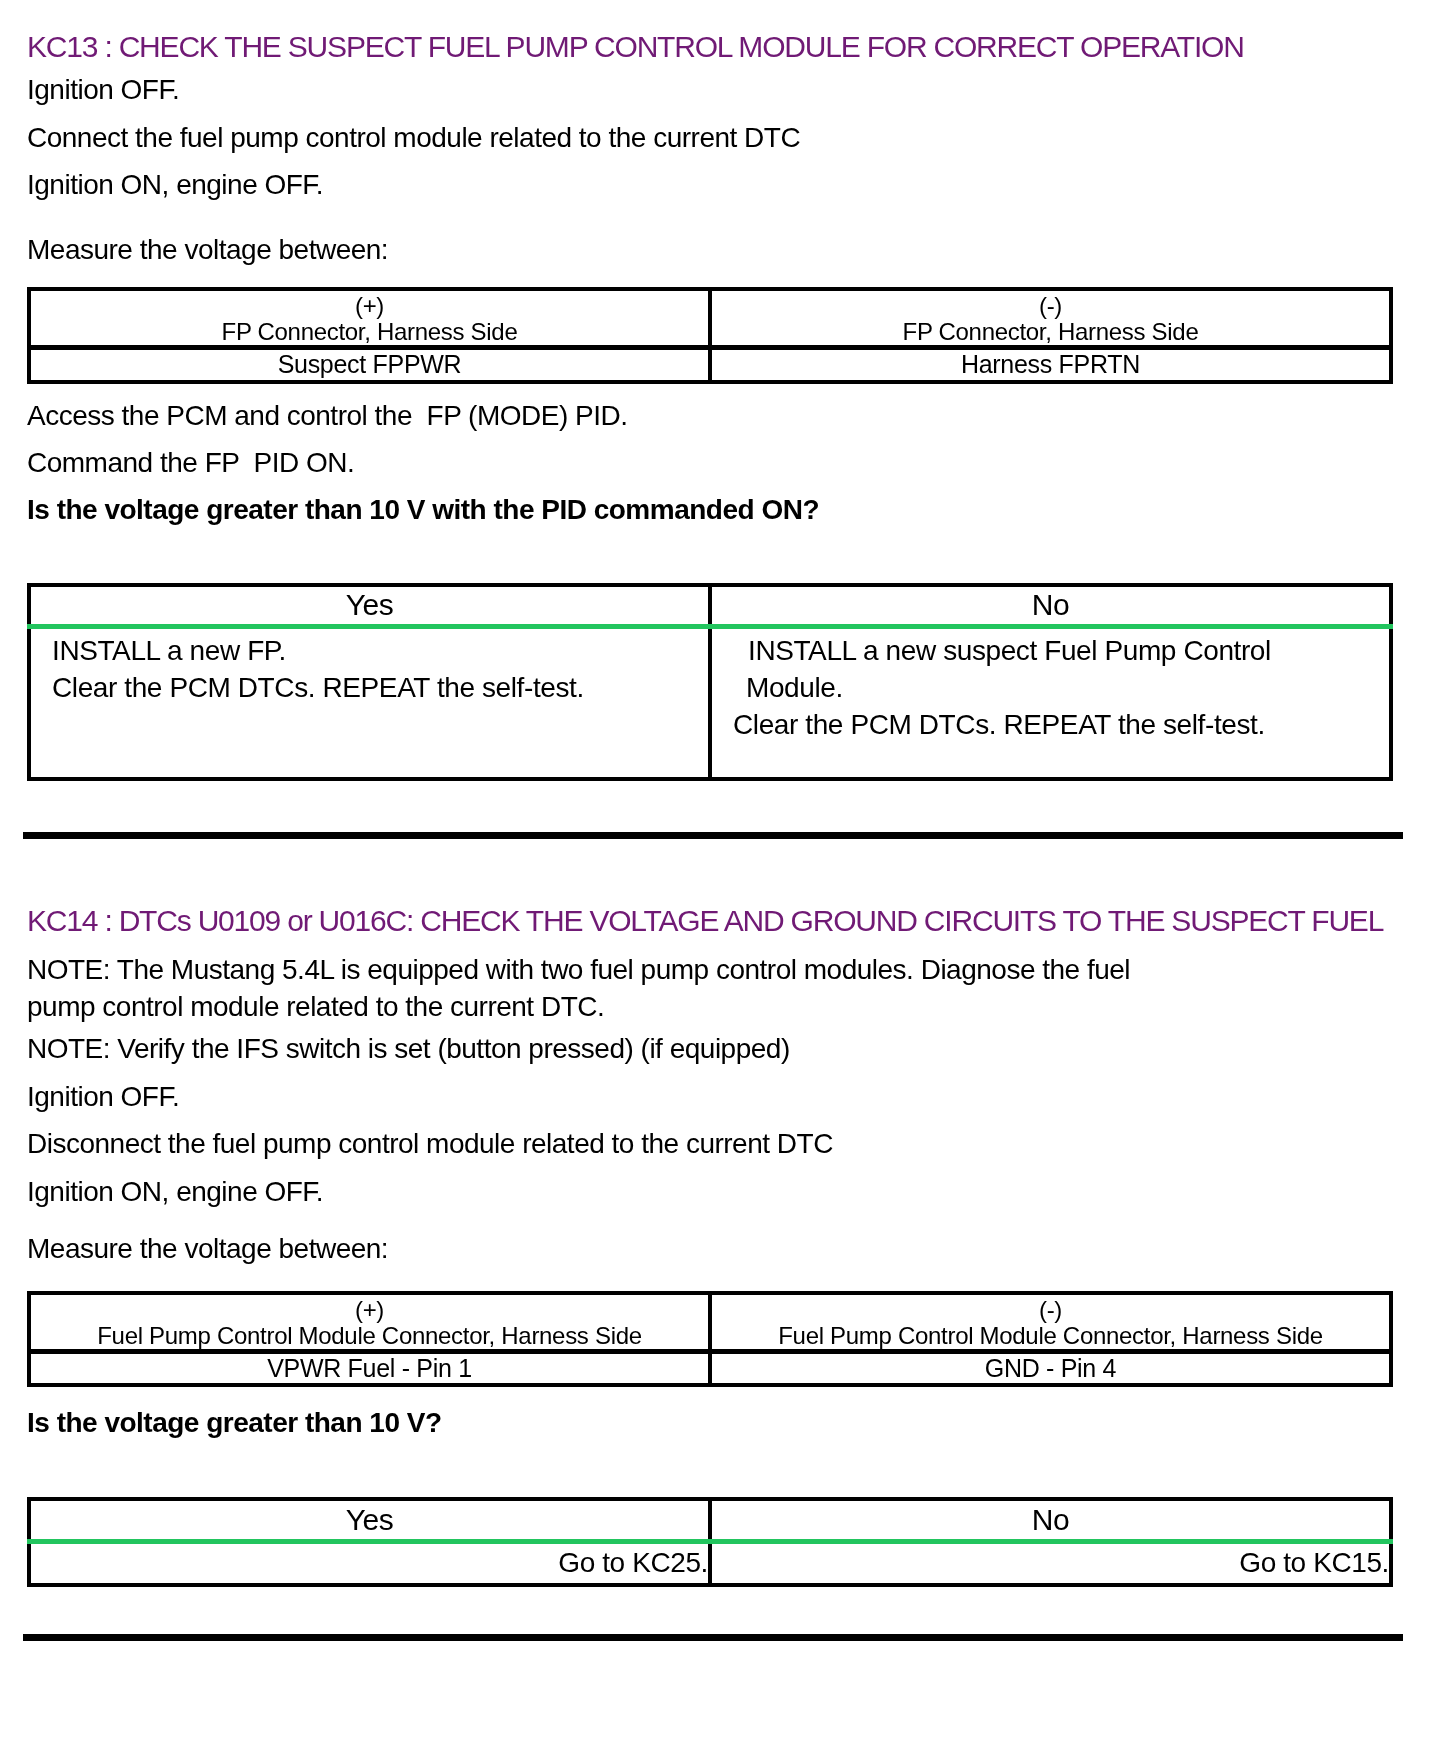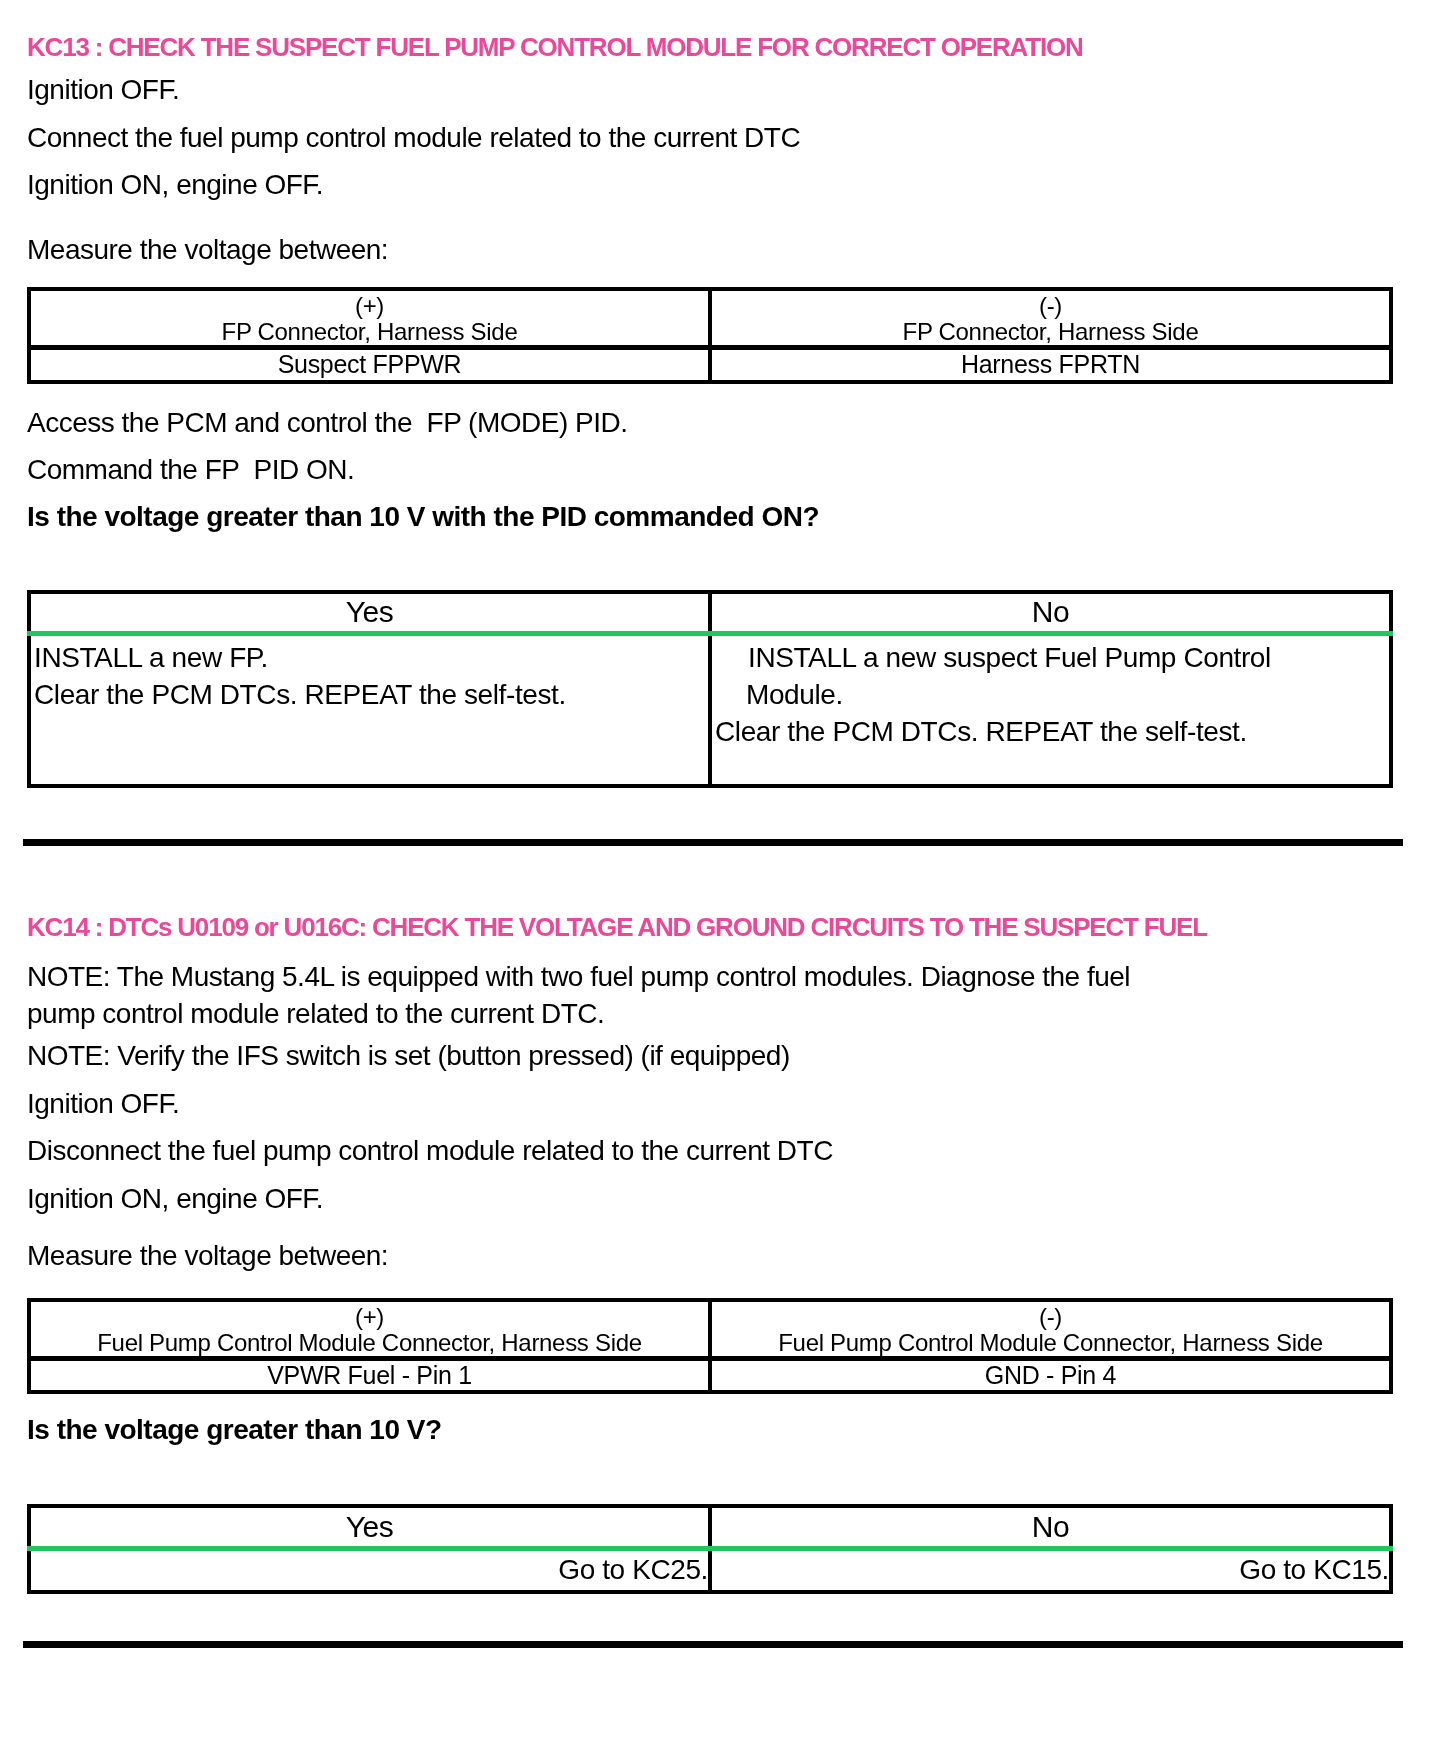--- a/index.html
+++ b/index.html
@@ -11,46 +11,46 @@
     background: #ffffff;
     color: #000000;
     font-family: "Liberation Sans", "DejaVu Sans", sans-serif;
     padding: 32px 0 0 27px;
     overflow: hidden;
   }
   .content { width: 1366px; }
 
   
   .step-heading {
-    font-size: 26px;
-    font-weight: bold;
+    font-size: 30px;
+    font-weight: normal;
     letter-spacing: -1.2px;
     line-height: 30px;
-    color: #ec4899;
+    color: #701a75;
   }
   .step-heading .hline { white-space: pre; line-height: 43px; }
   .h-kc13 { margin-top: 0; }
   .h-kc14 { margin-top: 60px; }
 
   
   .line { white-space: pre; }
   .body {
     font-size: 28px;
     letter-spacing: -0.5px;
     line-height: 36px;
     font-weight: normal;
   }
   .note { line-height: 37px; }
   .q { font-weight: bold; }
 
   .p-a { margin-top: 10px; }
   .p-b { margin-top: 12px; }
   .p-c { margin-top: 11px; }
   .p-measure1 { margin-top: 29px; }
-  .p-access { margin-top: 21px; }
+  .p-access { margin-top: 14px; }
   .p-command { margin-top: 11px; }
   .q1 { margin-top: 11px; }
   .note1 { margin-top: 9px; }
   .note2 { margin-top: 6px; }
   .p-d { margin-top: 12px; }
   .p-e { margin-top: 11px; }
   .p-f { margin-top: 12px; }
   .p-measure2 { margin-top: 21px; }
   .q2 { margin-top: 18px; }
 
@@ -86,21 +86,21 @@
   }
   .dtable .dbody td {
     height: 152px;
     vertical-align: top;
     text-align: left;
     font-size: 28px;
     letter-spacing: -0.4px;
     line-height: 37px;
     padding: 3px 0 0 0;
   }
-  .dtable .dbody td .cline { white-space: pre; padding-left: 3px; }
+  .dtable .dbody td .cline { white-space: pre; padding-left: 21px; }
   .dtable .dbody td .ind-a { padding-left: 36px; }
   .dtable .dbody td .ind-b { padding-left: 34px; }
 
   .dtable.compact .dbody2 td {
     height: 44px;
     font-size: 28px;
     letter-spacing: -0.4px;
     text-align: right;
     vertical-align: middle;
   }

